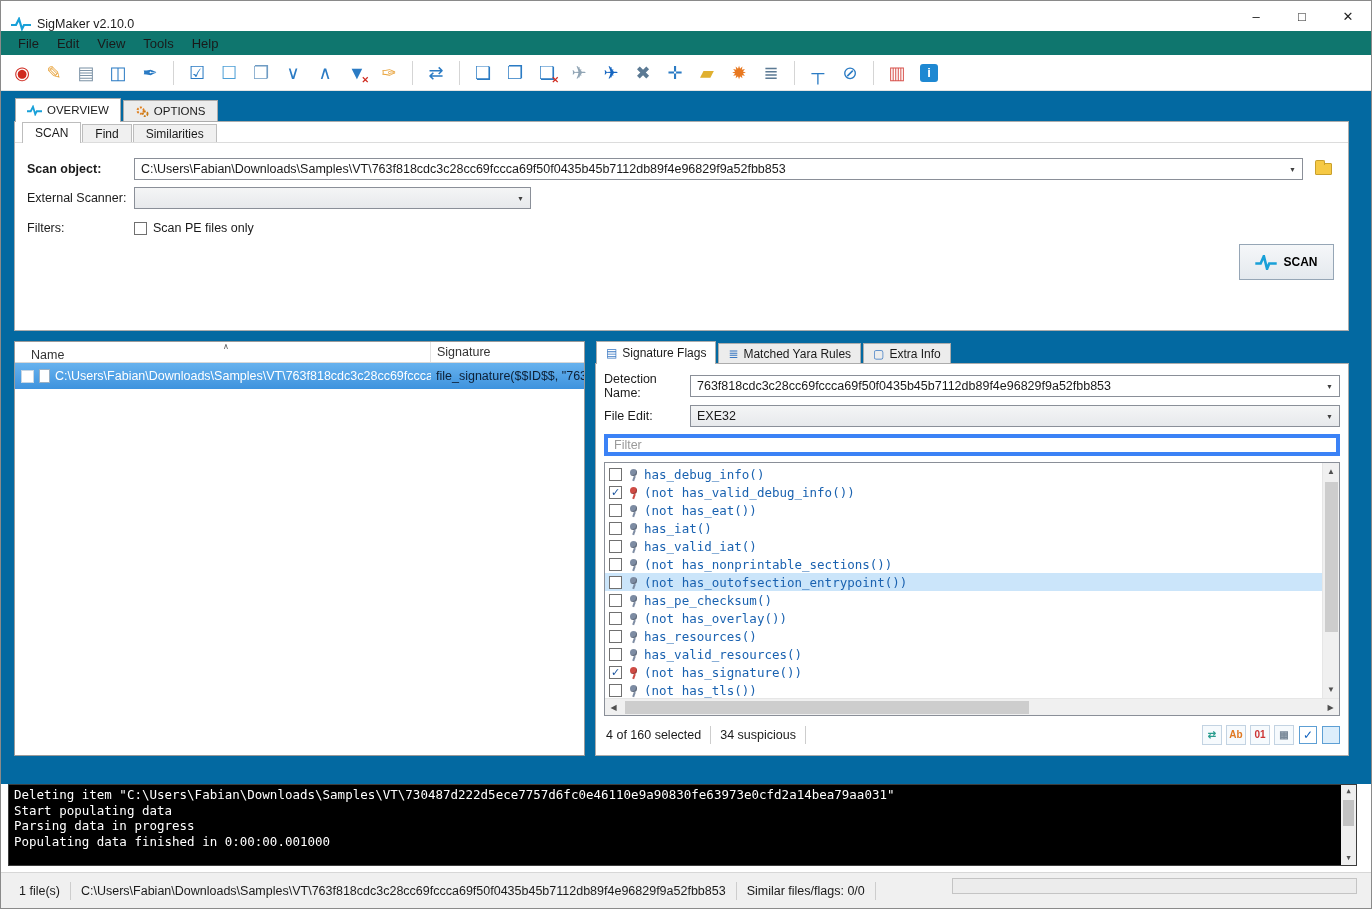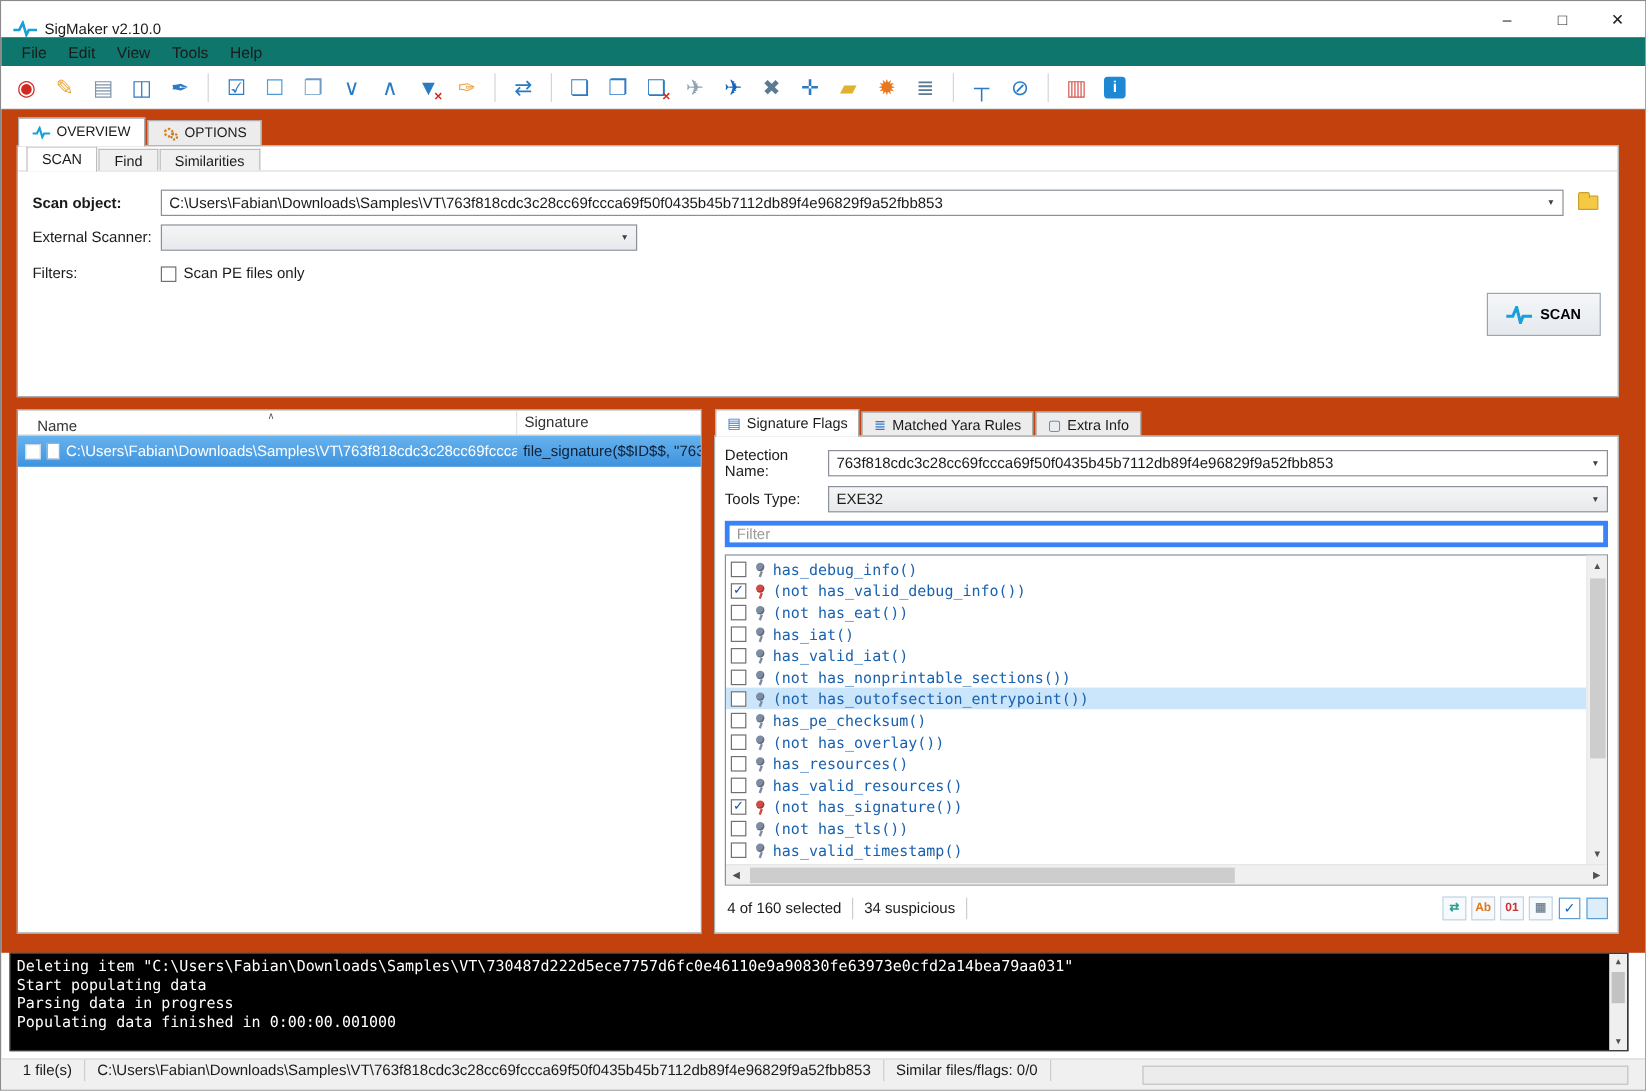--- a/index.html
+++ b/index.html
@@ -21,21 +21,21 @@
 
   
   .toolbar { height:36px; flex:0 0 auto; display:flex; align-items:center; padding:0 5px; background:#fff; border-bottom:1px solid #e4e4e4; }
   .tb-btn { width:30px; height:28px; display:flex; align-items:center; justify-content:center; position:relative; margin:0 1px; border-radius:2px; }
   .tb-icon { font-size:18px; line-height:1; }
   .tb-icon.boxed { font-size:13px; font-weight:bold; width:18px; height:18px; display:flex; align-items:center; justify-content:center; border-radius:3px; }
   .tb-badge { position:absolute; right:3px; bottom:2px; font-size:9px; font-weight:bold; }
   .tb-sep { width:1px; height:24px; background:#d5d5d5; margin:0 7px; }
 
   
-  .content { flex:1; min-height:0; background:#c2410c; padding:7px 22px 16px 13px; display:flex; flex-direction:column; }
+  .content { flex:1; min-height:0; background:#0369a1; padding:7px 22px 28px 13px; display:flex; flex-direction:column; }
 
   
   .main-tabs { display:flex; height:23px; flex:0 0 auto; padding-left:1px; }
   .main-tab { display:flex; align-items:center; gap:5px; padding:0 11px; border:1px solid #acacac; border-bottom:none; background:#ececec; font-size:11.5px; margin-right:2px; margin-top:2px; }
   .main-tab.active { background:#fff; margin-top:0; position:relative; z-index:3; margin-bottom:-1px; padding-bottom:1px; }
   .mt-icon { display:flex; align-items:center; font-size:13px; }
 
   
   .scan-panel { background:#fff; border:1px solid #acacac; height:210px; flex:0 0 auto; position:relative; display:flex; flex-direction:column; }
   .scan-tabs { display:flex; height:21px; padding-left:7px; border-bottom:1px solid #dcdcdc; flex:0 0 auto; }
@@ -117,21 +117,21 @@
   .rp-check { width:18px; height:18px; border:1px solid #5d9fd4; background:#fff; margin-left:5px; display:flex; align-items:center; justify-content:center; color:#1565c0; font-size:12px; }
   .rp-check.empty { background:#ddeefb; }
 
   
   .log { height:82px; flex:0 0 auto; margin:0 14px 6px 7px; background:#000; color:#fff; font-family:"DejaVu Sans Mono","Liberation Mono",monospace; font-size:12.5px; line-height:15.5px; padding:2px 18px 2px 5px; position:relative; overflow:hidden; border:1px solid #3c3c3c; }
   .log-line { white-space:pre; }
   .log-scroll { position:absolute; right:0; top:0; bottom:0; width:15px; background:#efefef; display:flex; flex-direction:column; align-items:center; }
   .log-thumb { width:11px; height:26px; background:#c2c2c2; margin-top:2px; }
 
   
-  .statusbar { height:26px; flex:0 0 auto; background:#f0f0f0; border-top:1px solid #d7d7d7; display:flex; font-size:12.5px; padding-left:8px; position:relative; }
+  .statusbar { height:36px; flex:0 0 auto; background:#f0f0f0; border-top:1px solid #d7d7d7; display:flex; align-items:center; font-size:12.5px; padding-left:8px; position:relative; }
   .sb-cell { padding:0 10px; height:18px; display:flex; align-items:center; }
   .sb-progress { position:absolute; right:14px; top:5px; width:405px; height:16px; background:#ececec; border:1px solid #c4c4c4; }
 </style>
 </head>
 <body>
 
 <div class="window">
 
   <div class="titlebar">
     <span class="logo">
@@ -360,21 +360,21 @@
 
           <div class="rp-row">
             <span class="rp-label">Detection Name:</span>
             <div class="combo grow">
               <span class="combo-text">763f818cdc3c28cc69fccca69f50f0435b45b7112db89f4e96829f9a52fbb853</span>
               <span class="arrow">▼</span>
             </div>
           </div>
 
           <div class="rp-row">
-            <span class="rp-label">Tools Type:</span>
+            <span class="rp-label">File Edit:</span>
             <div class="combo grow gray">
               <span class="combo-text">EXE32</span>
               <span class="arrow">▼</span>
             </div>
           </div>
 
           <input class="filter-input" type="text" placeholder="Filter" style="">
 
           <div class="flags-wrap">
             <div class="flags-main">

